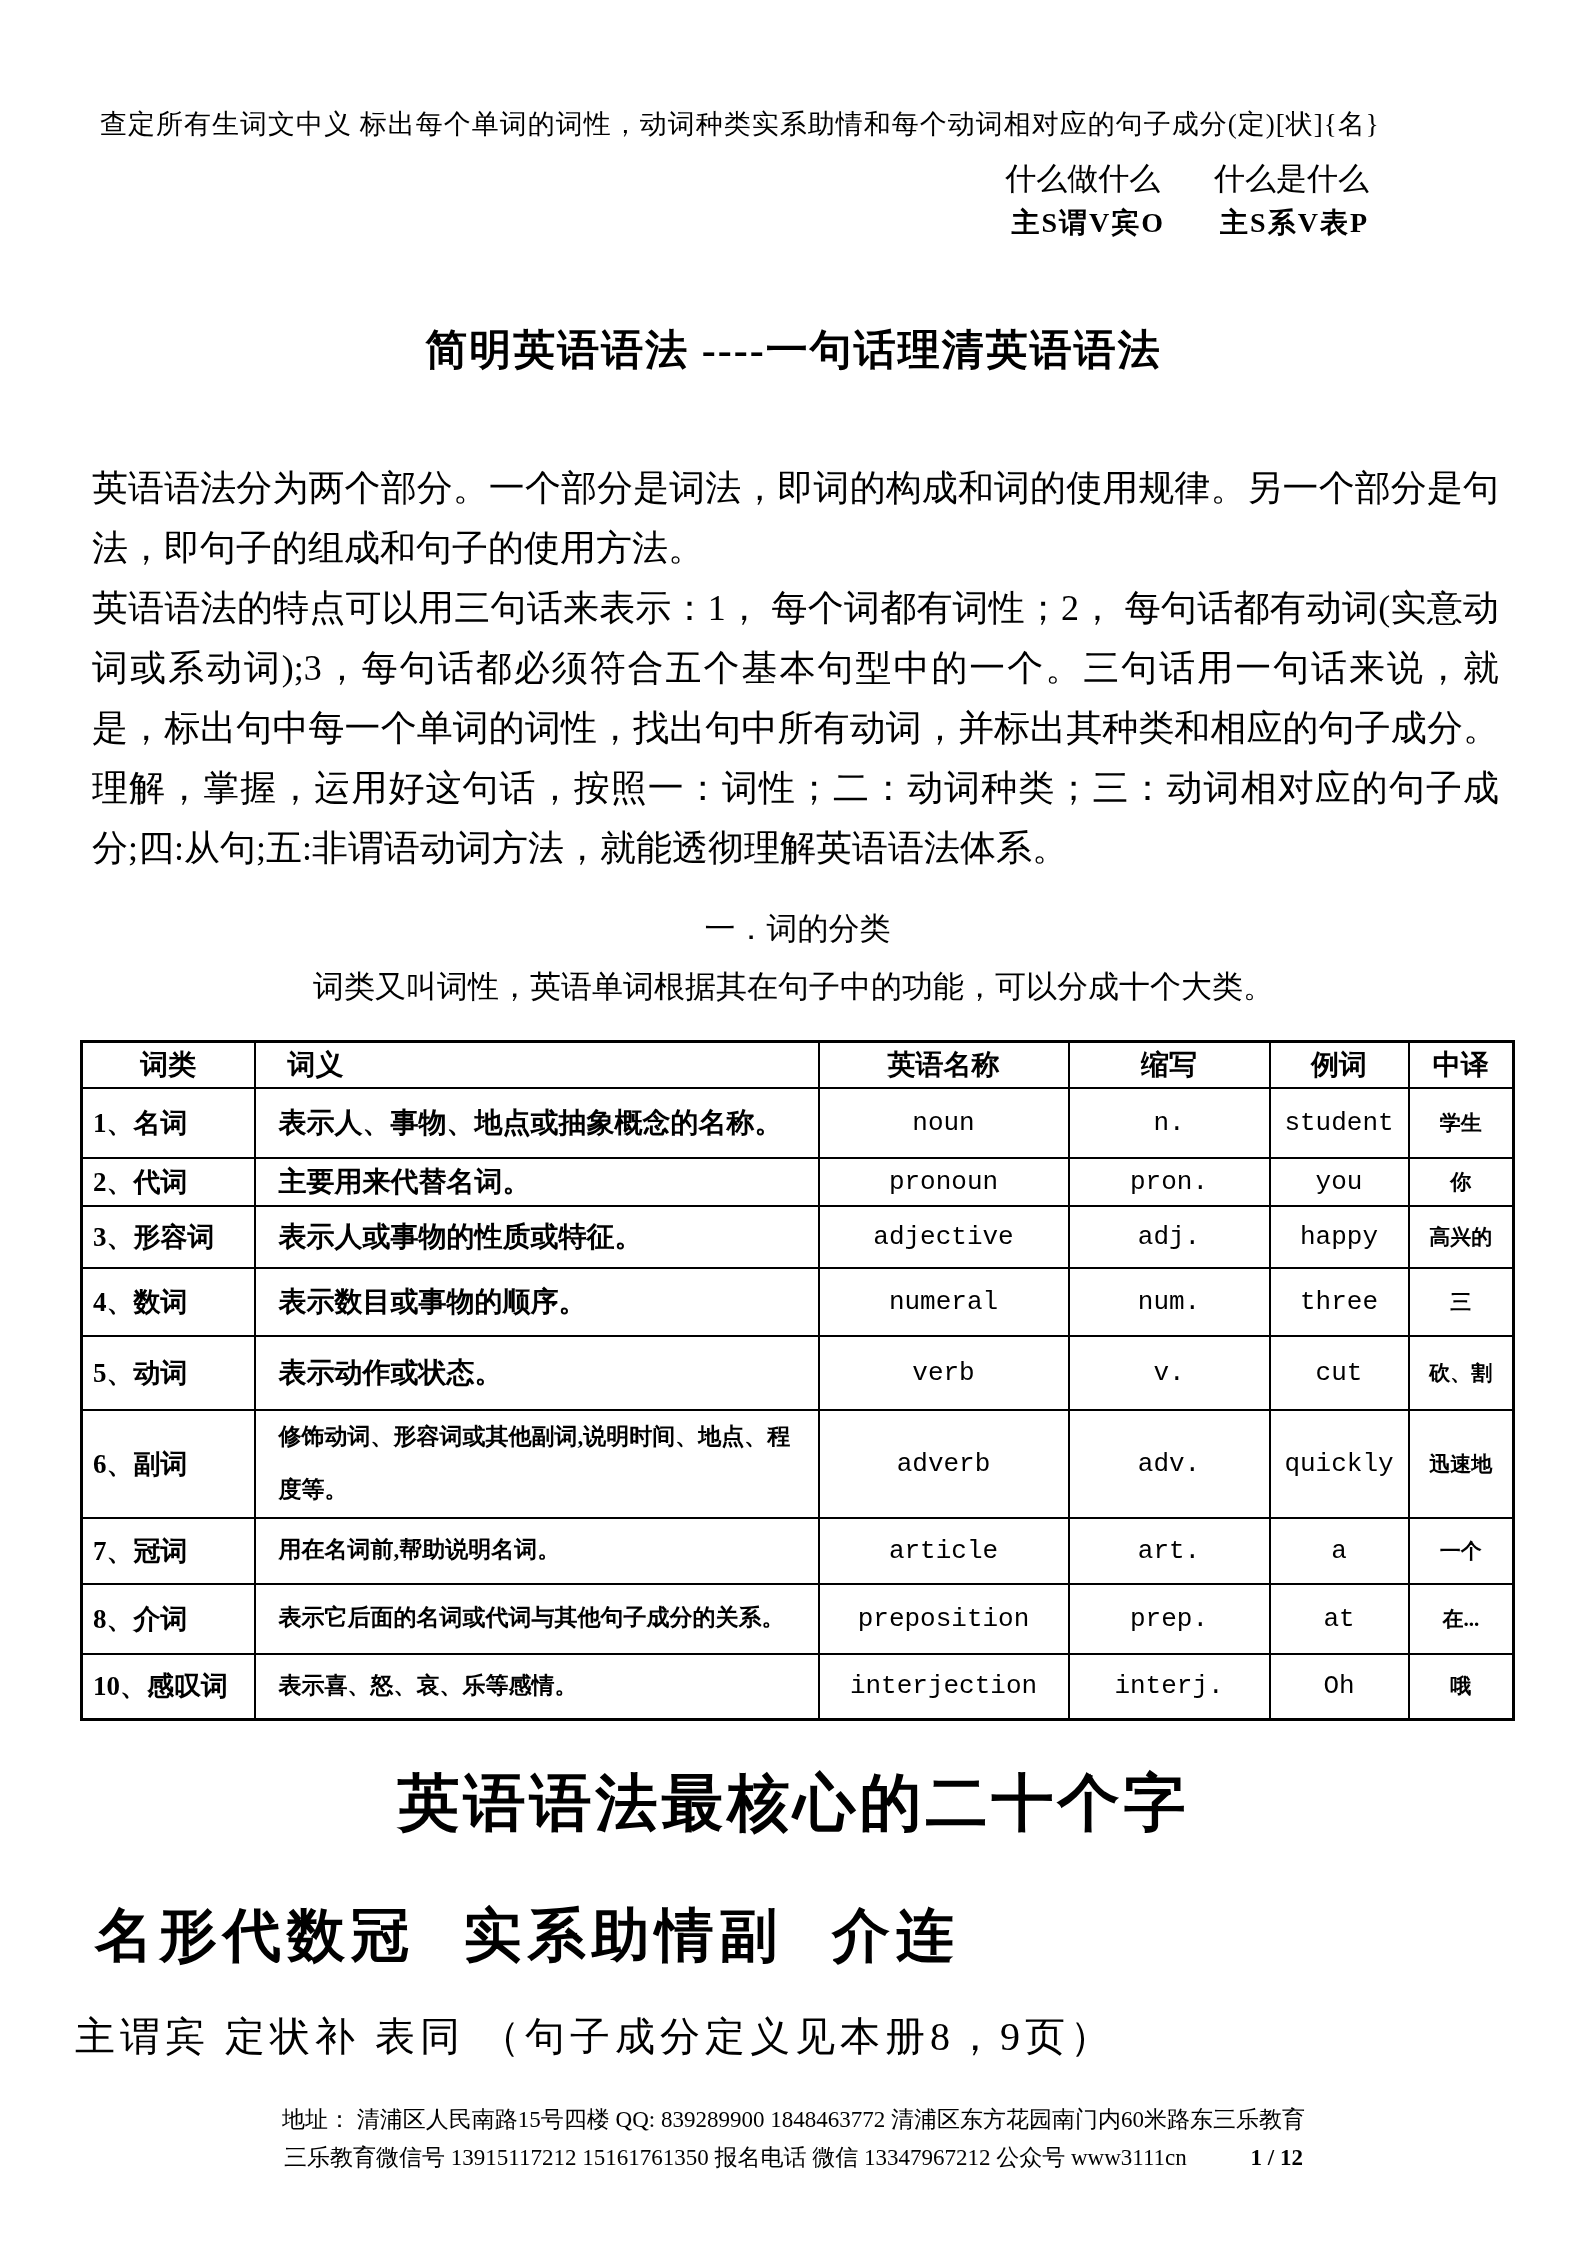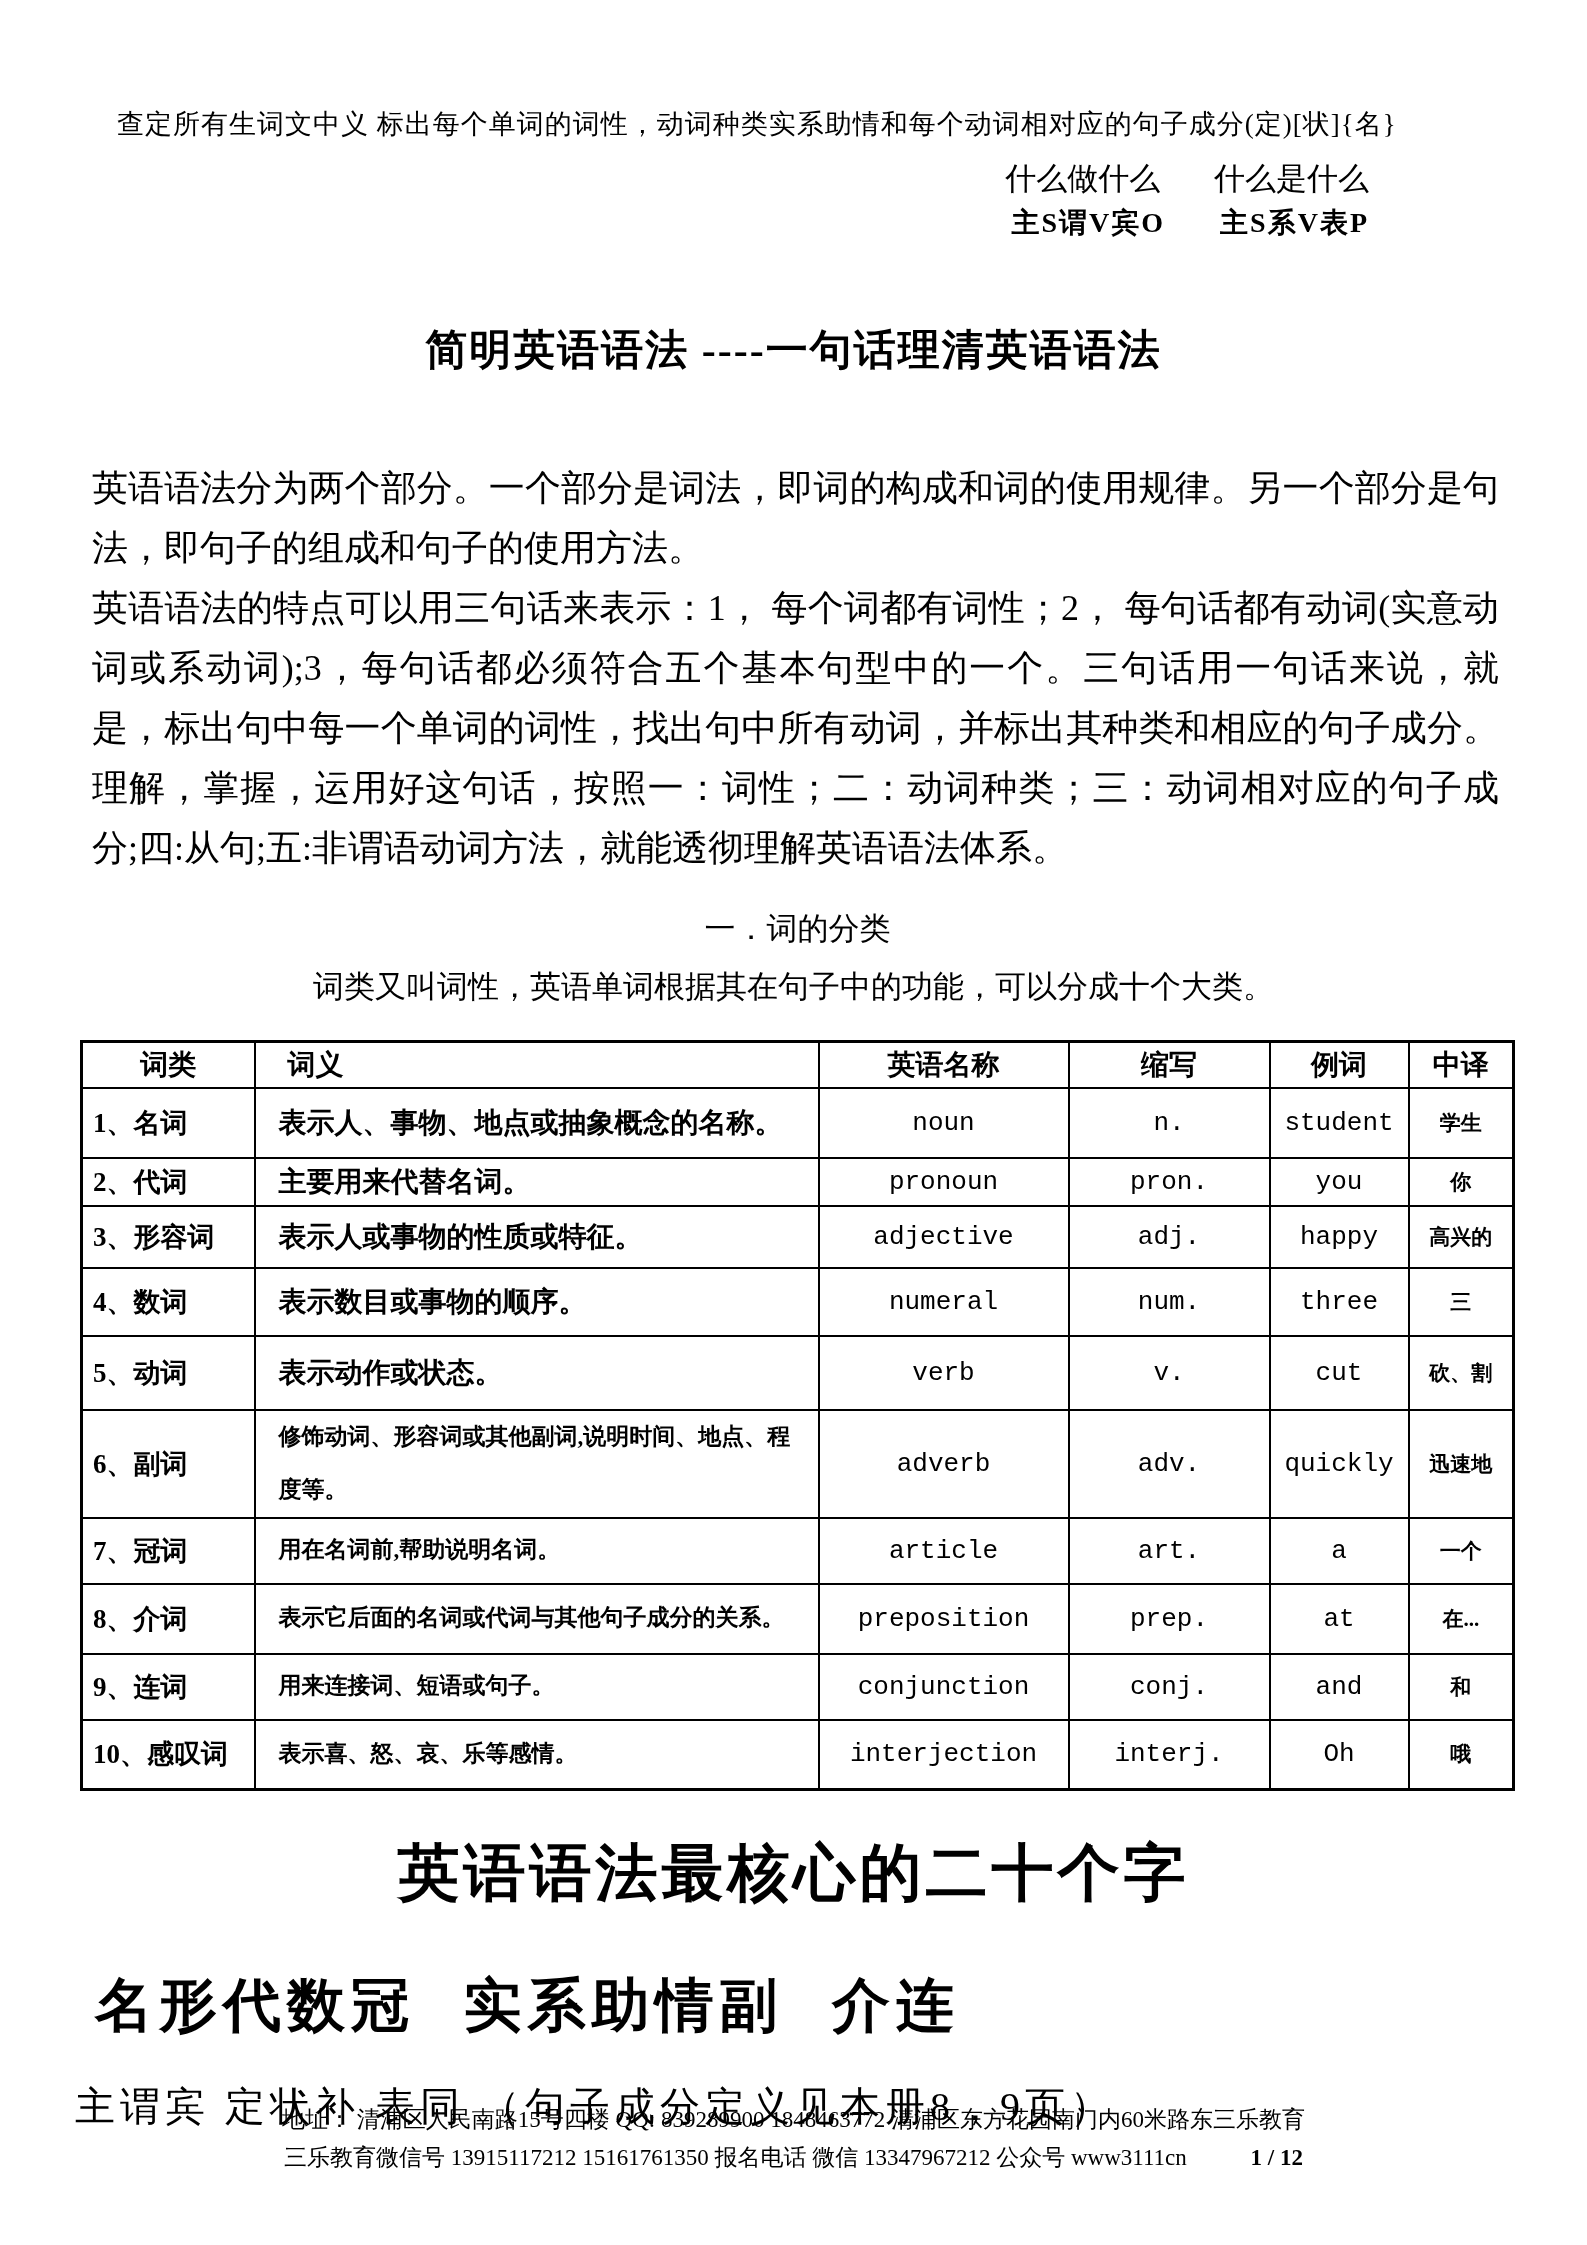--- a/index.html
+++ b/index.html
@@ -8,21 +8,21 @@
     position:relative;
     width:1587px; height:2245px;
     margin:0 auto;
     background:#ffffff;
     color:#000000;
     font-family:"Liberation Serif","DejaVu Serif",serif;
     overflow:hidden;
   }
 
   
-  .top-note { padding-top:106px;padding-left:17px; }
+  .top-note { padding-top:106px; }
   .top-note .line1 { margin-left:100px; font-size:27px; letter-spacing:1px; }
   .top-note .lineR { text-align:right; padding-right:218px; font-size:31px; margin-top:16px; }
   .top-note .lineR .seg + .seg { margin-left:46px; }
   .top-note .line3 { font-weight:bold; font-size:28px; letter-spacing:2px; margin-top:4px; }
 
   
   .doc-title {
     text-align:center;
     margin-top:80px;
     font-size:42px;
@@ -226,28 +226,20 @@
         </tr>
         <tr>
           <td class="col-type">8、介词</td>
           <td class="col-meaning">表示它后面的名词或代词与其他句子成分的关系。</td>
           <td class="col-english">preposition</td>
           <td class="col-abbr">prep.</td>
           <td class="col-example">at</td>
           <td class="col-translation">在...</td>
         </tr>
         <tr>
-          <td class="col-type">9、连词</td>
-          <td class="col-meaning">用来连接词、短语或句子。</td>
-          <td class="col-english">conjunction</td>
-          <td class="col-abbr">conj.</td>
-          <td class="col-example">and</td>
-          <td class="col-translation">和</td>
-        </tr>
-        <tr>
           <td class="col-type">10、感叹词</td>
           <td class="col-meaning">表示喜、怒、哀、乐等感情。</td>
           <td class="col-english">interjection</td>
           <td class="col-abbr">interj.</td>
           <td class="col-example">Oh</td>
           <td class="col-translation">哦</td>
         </tr>
       </tbody>
   </table>
 

